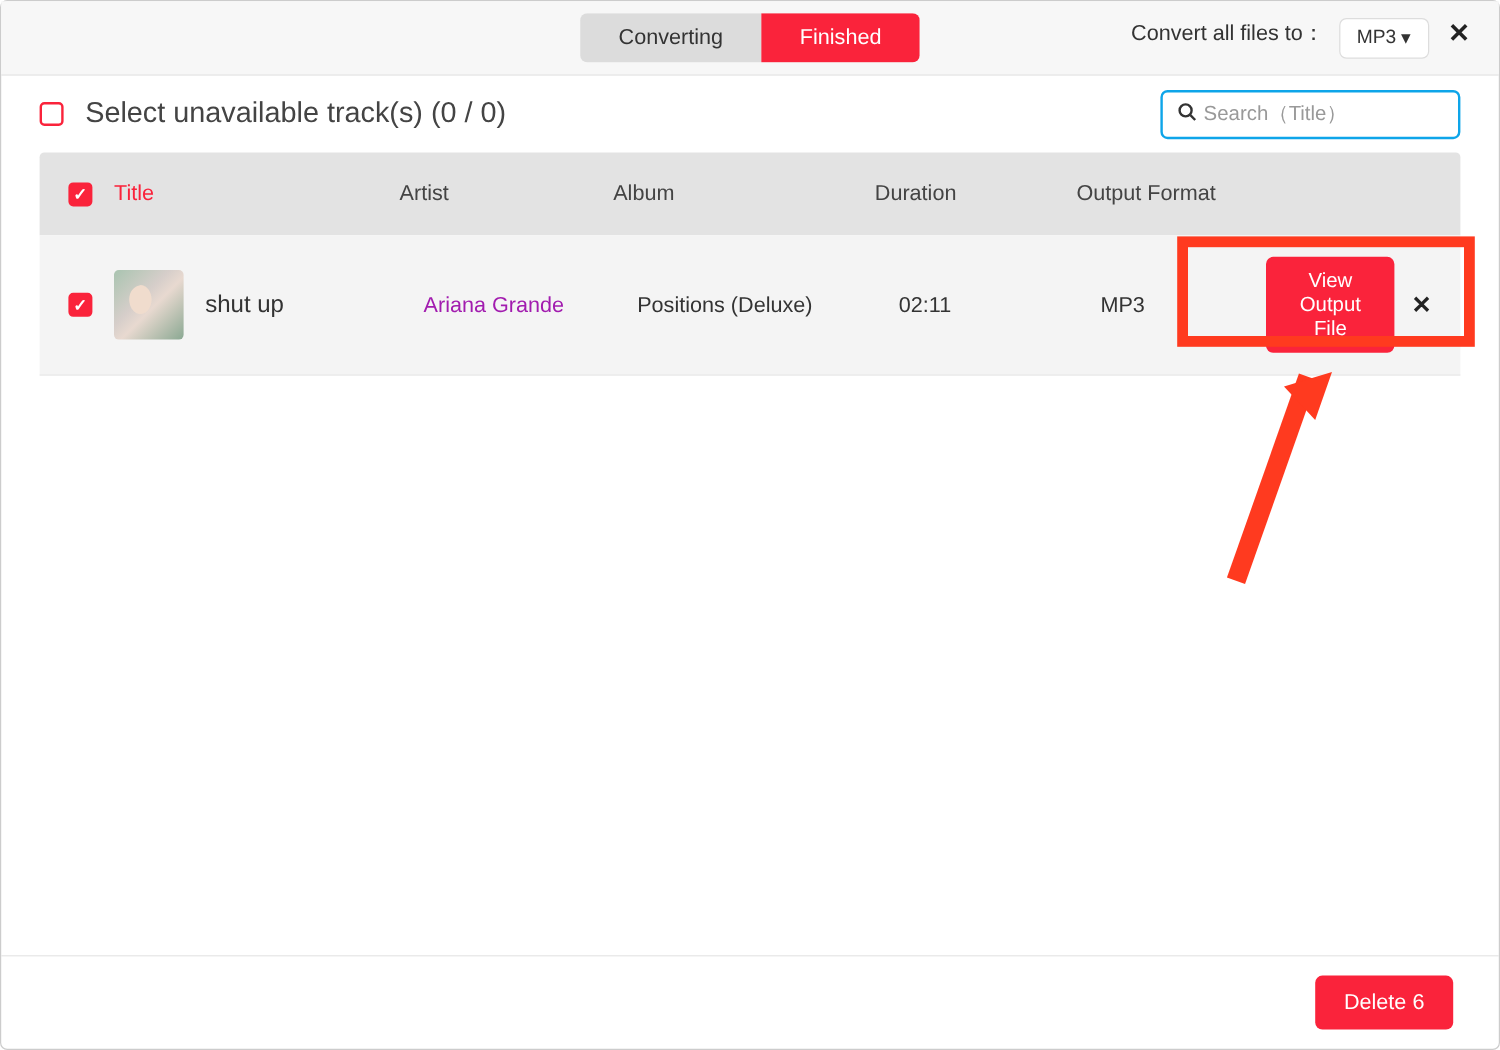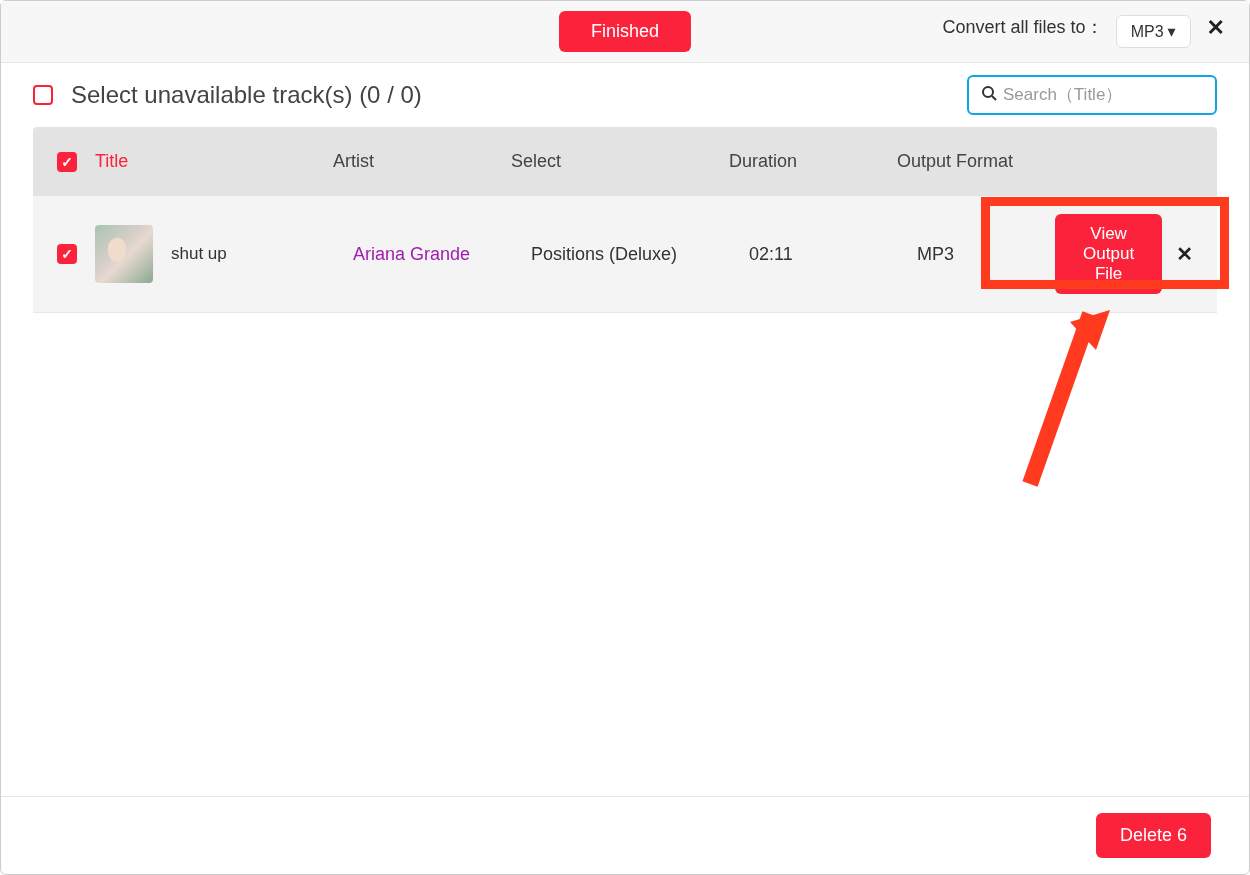--- a/index.html
+++ b/index.html
@@ -166,21 +166,21 @@
     .thumb::after{
       content:"";
       position:absolute;
       left:10px; top:12px;
       width:30px; height:36px;
       background: radial-gradient(ellipse at 40% 35%, #f0dccd 0%, #f0dccd 35%, transparent 38%),
                   radial-gradient(circle at 35% 30%, #4a3c30 0%, #4a3c30 4%, transparent 6%),
                   radial-gradient(circle at 55% 30%, #4a3c30 0%, #4a3c30 4%, transparent 6%);
       border-radius: 50% 50% 45% 45%;
     }
-    .col-title-cell { flex: 0 0 240px; font-size: 17px; color: #333; display:flex; align-items:center; gap:18px;}
+    .col-title-cell { flex: 0 0 240px; font-size: 20px; color: #333; display:flex; align-items:center; gap:18px;}
     .col-artist { flex: 0 0 160px; font-size: 18px; color: #a21caf; }
     .col-album { flex: 0 0 200px; font-size: 18px; color: #333; }
     .col-duration { flex: 0 0 150px; font-size: 18px; color: #333; }
     .col-format { flex: 0 0 120px; font-size: 18px; color: #333; }
     .col-actions { margin-left: auto; display:flex; align-items:center; gap:14px;}
     .view-output-btn {
       background: #fa233b;
       color: #fff;
       border: none;
       border-radius: 6px;
@@ -232,20 +232,21 @@
     
     .th-title-wrap { flex: 0 0 258px; display:flex; align-items:center; gap:18px;}
   </style>
 </head>
 <body>
 
 <div class="window">
 
   <div class="header">
     <div class="tabs">
+      <button class="tab">Converting</button>
       <button class="tab active">Finished</button>
     </div>
     <div class="header-right">
       <span class="convert-label">Convert all files to：</span>
       <div class="format-select">
         <span>MP3</span>
         <span>▾</span>
       </div>
       <button class="close-btn">
         <span>✕</span>
@@ -267,21 +268,21 @@
     </div>
   </div>
 
   <div class="table">
     <div class="thead">
       <div class="th-title-wrap">
         <div class="checkbox checked"></div>
         <span class="col-title">Title</span>
       </div>
       <span class="col col-artist">Artist</span>
-      <span class="col col-album">Select</span>
+      <span class="col col-album">Album</span>
       <span class="col col-duration">Duration</span>
       <span class="col col-format">Output Format</span>
     </div>
 
     <div class="trow">
       <div class="checkbox checked"></div>
       <div class="col-title-cell">
         <div class="thumb"></div>
         <span>shut up</span>
       </div>

